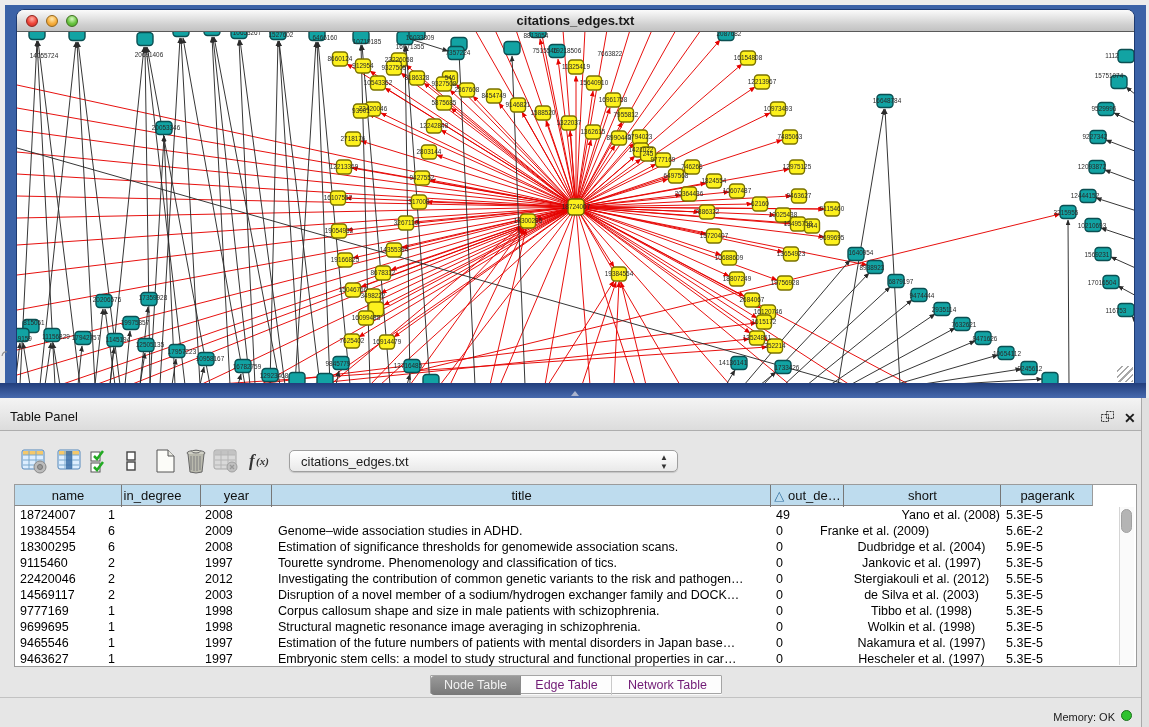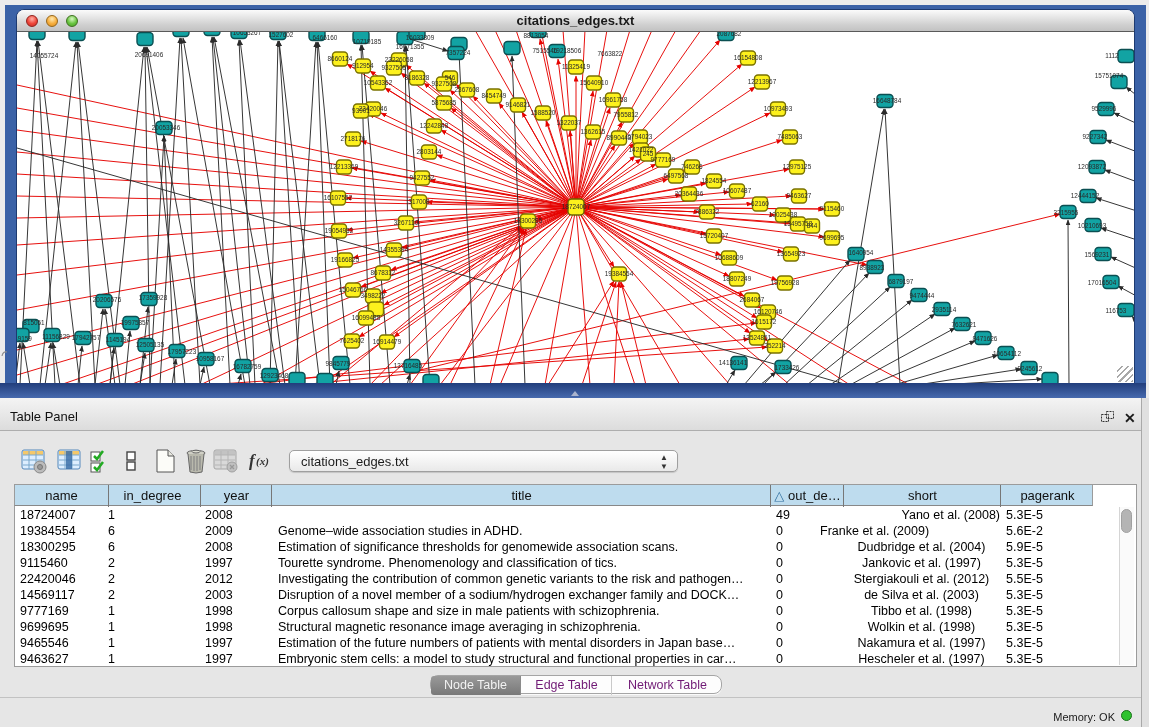--- a/index.html
+++ b/index.html
@@ -25,21 +25,21 @@
 #combo{position:absolute;left:289px;top:52px;width:389px;height:22px;border:1px solid #9f9f9f;border-radius:5px;background:linear-gradient(#ffffff,#e9e9e9);box-shadow:0 1px 1px rgba(0,0,0,.15)}
 #combo .t{position:absolute;left:11px;top:3px;font-size:13px;color:#1c1c1c}
 #combo .s{position:absolute;right:9px;top:2px;font-size:8px;color:#333;line-height:9px;text-align:center}
 #tablewrap{position:absolute;left:14px;top:484px;width:1123px;height:183px;background:#fff;border:1px solid #9b9b9b}
 #thead{position:absolute;left:14px;top:484px;width:1079px;height:22px;background:#bedcee;border:1px solid #9b9b9b;border-bottom:1px solid #888}
 .th{position:absolute;top:0;height:22px;border-right:1px solid #777;font-size:13px;color:#111;text-align:center;line-height:21px}
 .trow{position:absolute;height:16px;width:1100px;font-size:12.5px;color:#000}
 .trow span{position:absolute;top:0;white-space:nowrap;overflow:hidden}
 #vscroll{position:absolute;left:1119px;top:507px;width:15px;height:158px;background:#fafafa;border-left:1px solid #d5d5d5}
 #vthumb{position:absolute;left:1121px;top:509px;width:11px;height:24px;border-radius:6px;background:#b4b4b4;border:1px solid #a0a0a0}
-#tabs{position:absolute;left:430px;top:675px;width:292px;height:19px;border:1px solid #a5a5a5;border-radius:8px;background:#fdfdfd;box-shadow:0 1px 0 rgba(255,255,255,.8)}
+#tabs{position:absolute;left:430px;top:675px;width:292px;height:19px;border:1px solid #a5a5a5;border-radius:1px;background:#fdfdfd;box-shadow:0 1px 0 rgba(255,255,255,.8)}
 #tabs .seg{position:absolute;top:0;height:19px;font-size:12.5px;line-height:18px;text-align:center;color:#701a75}
 #seg1{left:0;width:90px;background:linear-gradient(#9a9a9a,#787878);color:#f2f2f2 !important;border-radius:3px 0 0 3px;border-right:1px solid #8a8a8a}
 #seg2{left:91px;width:89px}
 #seg3{left:180px;width:112px;border-left:1px solid #c9c9c9}
 #statusline{position:absolute;left:0;top:697px;width:1149px;height:1px;background:#c2c2c2}
 #memtext{position:absolute;right:34px;top:711px;font-size:11px;color:#1a1a1a}
 #memdot{position:absolute;left:1121px;top:710px;width:11px;height:11px;border-radius:50%;background:#2ec22e;border:1px solid #1c701c}
 #rightstrip{position:absolute;left:1141px;top:398px;width:8px;height:329px;background:#e0e0e0;border-left:1px solid #a9a9a9}
 #rightstrip2{position:absolute;left:1146px;top:0px;width:3px;height:398px;background:#ececec}
 </style></head><body>
@@ -596,21 +596,21 @@
         <text x="1" y="18" font-family="Liberation Serif,serif" font-style="italic" font-weight="bold" font-size="17" fill="#333">f</text>
         <text x="8" y="17" font-family="Liberation Serif,serif" font-style="italic" font-weight="bold" font-size="11" fill="#333">(x)</text>
       </svg>
   <div id="combo">
         <div class="t">citations_edges.txt</div>
         <div class="s">▲<br>▼</div>
       </div>
  </div>
  <div id="tablewrap"></div>
  <div id="thead">
-   <div class="th" style="left:0;width:94px">name</div>
+   <div class="th" style="left:0;width:107px">name</div>
    <div class="th" style="left:90px;width:96px">in_degree</div>
    <div class="th" style="left:187px;width:70px">year</div>
    <div class="th" style="left:258px;width:498px">title</div>
    <div class="th" style="left:757px;width:72px"><span style="color:#2f6e9e">△</span> out_de…</div>
    <div class="th" style="left:830px;width:156px">short</div>
    <div class="th" style="left:987px;width:91px;border-right:none">pagerank</div>
  </div>
  <div class="trow" style="top:508px">
       <span style="left:20px">18724007</span>
       <span style="left:108px">1</span>

